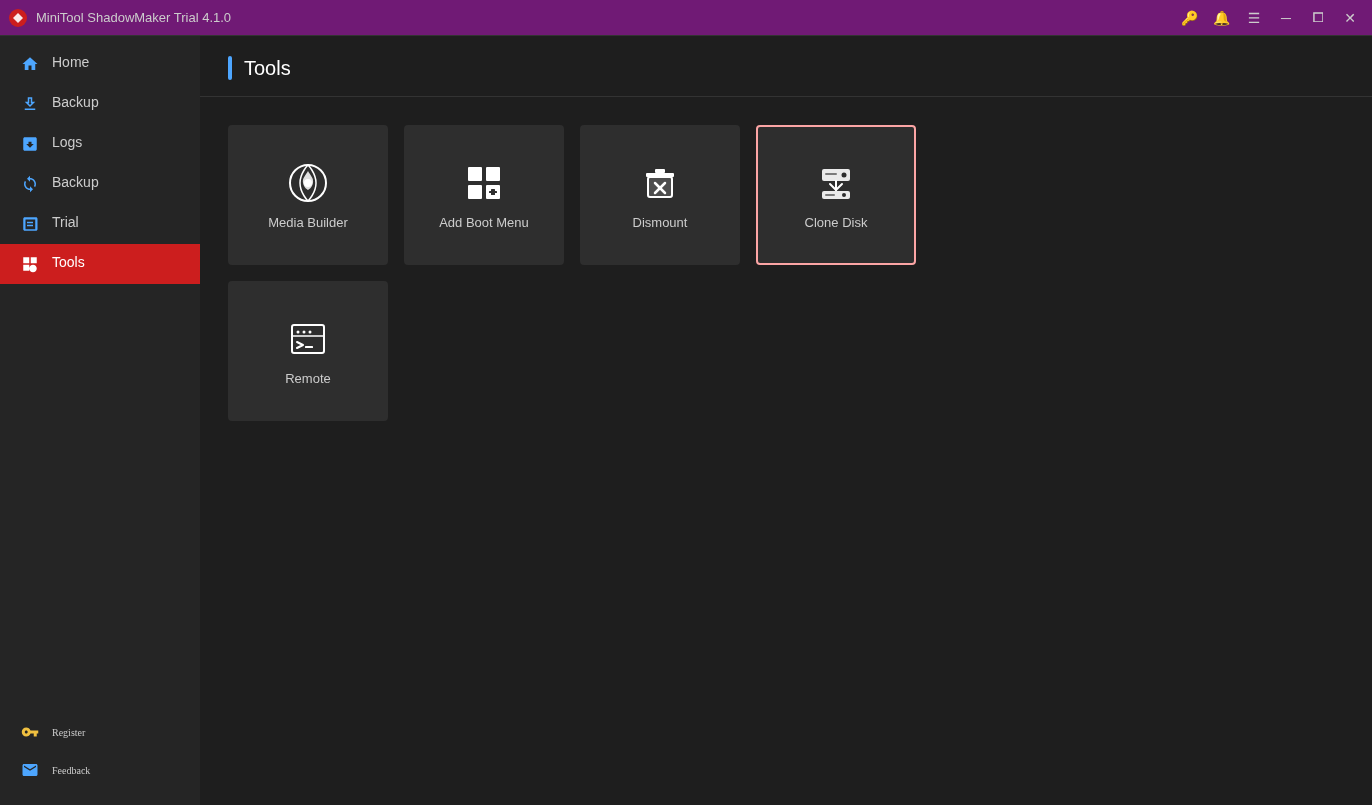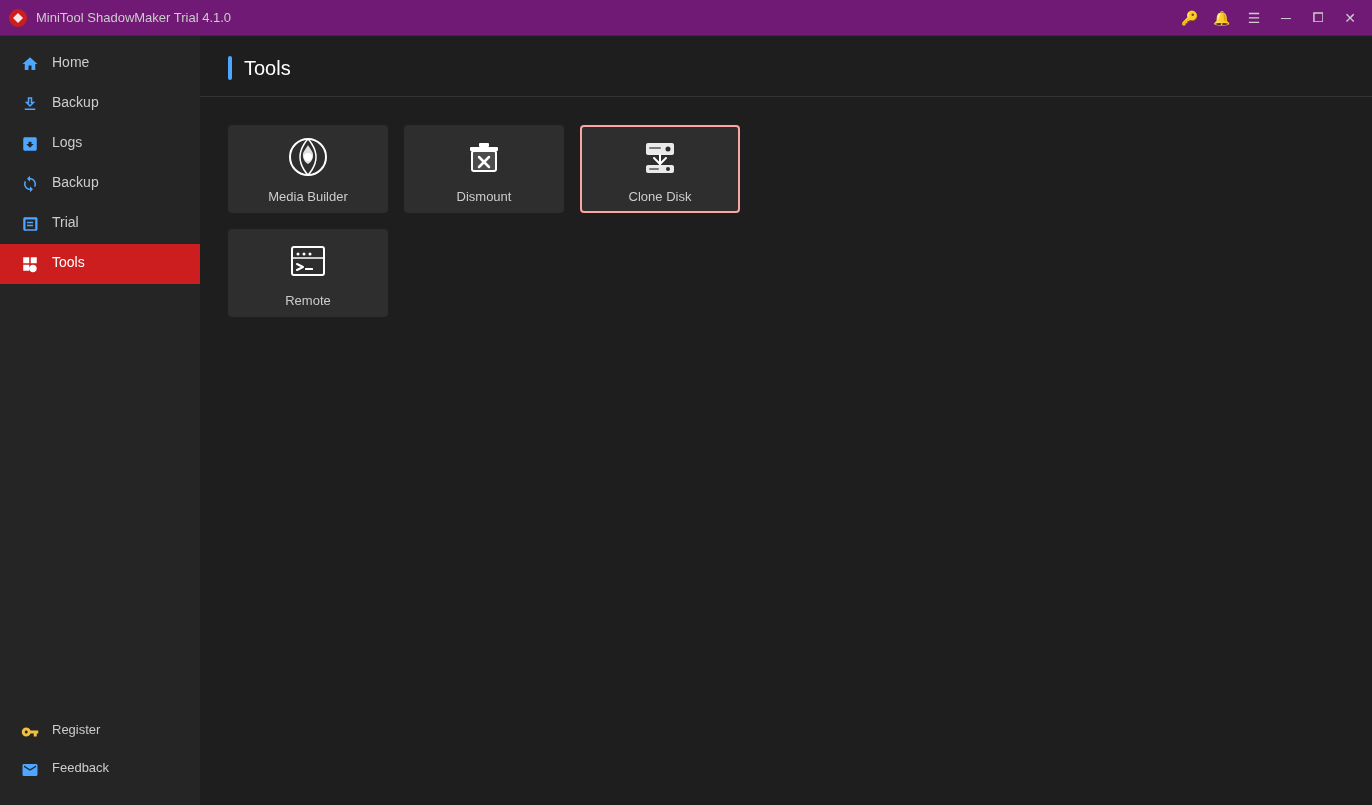--- a/index.html
+++ b/index.html
@@ -96,25 +96,27 @@
       fill: #ffffff;
     }
 
     
     #sidebar-bottom {
       margin-top: auto;
       padding-bottom: 16px;
     }
     .sidebar-bottom-item {
       display: flex;
+      align-items: center;
       gap: 12px;
       padding: 9px 20px;
       cursor: pointer;
-      font-size: 13px;
-      color: #cccccc;
+      font-size: 10px;
+      color: #cccccc;
+      font-family: Liberation Serif, serif;
     }
 
     
     #main {
       flex: 1;
       background: #1e1e1e;
       padding: 0;
       overflow: hidden;
     }
 
@@ -144,21 +146,21 @@
       display: flex;
       flex-direction: column;
       gap: 16px;
     }
     #tools-row-1, #tools-row-2 {
       display: flex;
       gap: 16px;
     }
     .tool-card {
       width: 160px;
-      height: 88px;
+      height: 140px;
       background: #2e2e2e;
       border-radius: 4px;
       display: flex;
       flex-direction: column;
       align-items: center;
       justify-content: center;
       cursor: pointer;
       gap: 10px;
       border: 2px solid transparent;
       transition: background 0.15s;
@@ -302,20 +304,35 @@
               <circle cx="20" cy="20" r="4" fill="white"></circle>
               <path d="M20 2 C20 2 28 10 28 20 C28 30 20 38 20 38" fill="none" stroke="white" stroke-width="1.5"></path>
               <path d="M20 2 C20 2 12 10 12 20 C12 30 20 38 20 38" fill="none" stroke="white" stroke-width="1.5"></path>
 
               <path d="M20 8 C22 12 26 15 25 20 C24 25 20 27 20 27 C20 27 16 25 15 20 C14 15 18 12 20 8Z" fill="white" opacity="0.85"></path>
             </svg>
           </div>
           <span class="tool-card-label">Media Builder</span>
         </div>
 
+        <div class="tool-card">
+          <div class="tool-icon">
+            <svg viewBox="0 0 40 40" xmlns="http://www.w3.org/2000/svg" fill="white">
+
+              <rect x="4" y="4" width="14" height="14" rx="1" fill="white"></rect>
+              <rect x="22" y="4" width="14" height="14" rx="1" fill="white"></rect>
+              <rect x="4" y="22" width="14" height="14" rx="1" fill="white"></rect>
+
+              <rect x="22" y="22" width="14" height="14" rx="1" fill="white"></rect>
+              <rect x="27" y="26" width="4" height="6" rx="0.5" fill="#2e2e2e"></rect>
+              <rect x="25" y="28" width="8" height="2" rx="0.5" fill="#2e2e2e"></rect>
+            </svg>
+          </div>
+          <span class="tool-card-label">Add Boot Menu</span>
+        </div>
 
         <div class="tool-card">
           <div class="tool-icon">
             <svg viewBox="0 0 40 40" xmlns="http://www.w3.org/2000/svg" fill="white">
 
               <rect x="8" y="14" width="24" height="20" rx="2" fill="white" opacity="0.15" stroke="white" stroke-width="2"></rect>
               <rect x="8" y="14" width="24" height="20" rx="2" fill="none" stroke="white" stroke-width="2"></rect>
 
               <line x1="15" y1="20" x2="25" y2="30" stroke="white" stroke-width="2.5" stroke-linecap="round"></line>
               <line x1="25" y1="20" x2="15" y2="30" stroke="white" stroke-width="2.5" stroke-linecap="round"></line>

